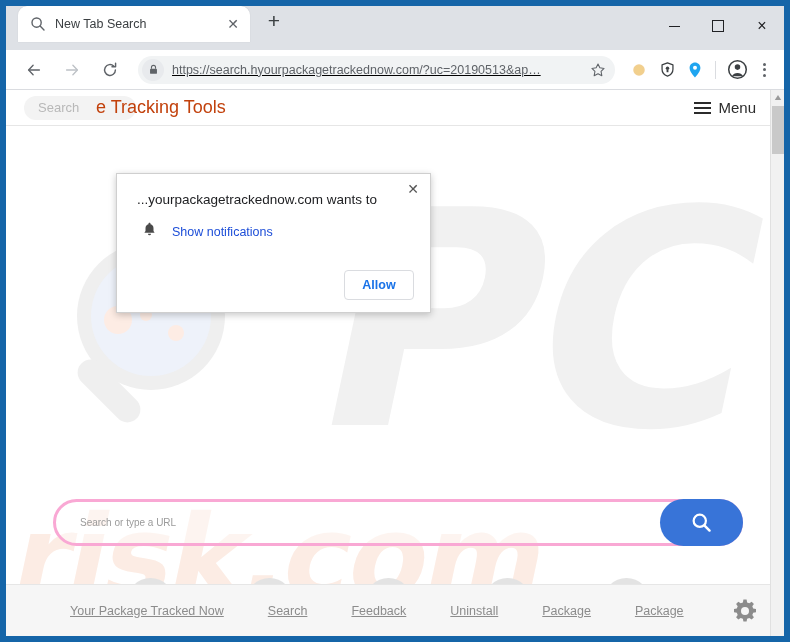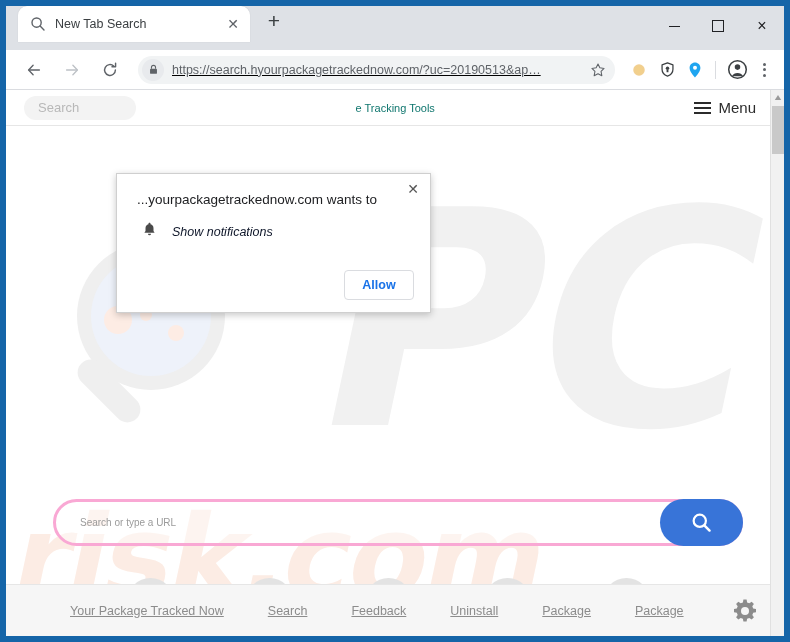--- a/index.html
+++ b/index.html
@@ -170,22 +170,22 @@
   }
   #site-search {
     width: 112px; height: 24px;
     background: #f3f3f3;
     border-radius: 12px;
     display: flex; align-items: center;
     padding-left: 14px;
     color: #b8b8b8; font-size: 13px;
   }
   #site-title {
-    flex: 1; text-align: center;
-    font-size: 11px; color: #0f766e;
+    flex: 1; text-align: left;
+    font-size: 18px; color: #c2410c;
     margin-left: -40px;
   }
   #site-menu {
     display: flex; align-items: center; gap: 7px;
     font-size: 15px; color: #2b2b2b;
   }
   #site-menu .burger { display: flex; flex-direction: column; gap: 3px; }
   #site-menu .burger i { width: 17px; height: 2px; background: #2b2b2b; display: block; }
 
   
@@ -302,21 +302,21 @@
   #notif-origin {
     font-size: 13.5px; color: #202124;
     margin-bottom: 14px;
     padding-right: 14px;
   }
   #notif-perm {
     display: flex; align-items: center; gap: 14px;
     margin-bottom: 28px;
     padding-left: 4px;
   }
-  #notif-perm .ptext { font-size: 12.5px; color: #0f172a; font-style: italic; }
+  #notif-perm .ptext { font-size: 12.5px; color: #1d4ed8; }
   #notif-actions {
     display: flex; justify-content: flex-end; gap: 10px;
   }
   .notif-btn {
     min-width: 70px;
     padding: 7px 14px;
     border: 1px solid #dadce0;
     background: #fff;
     border-radius: 4px;
     font-size: 12.5px; color: #1a73e8; font-weight: 700;

